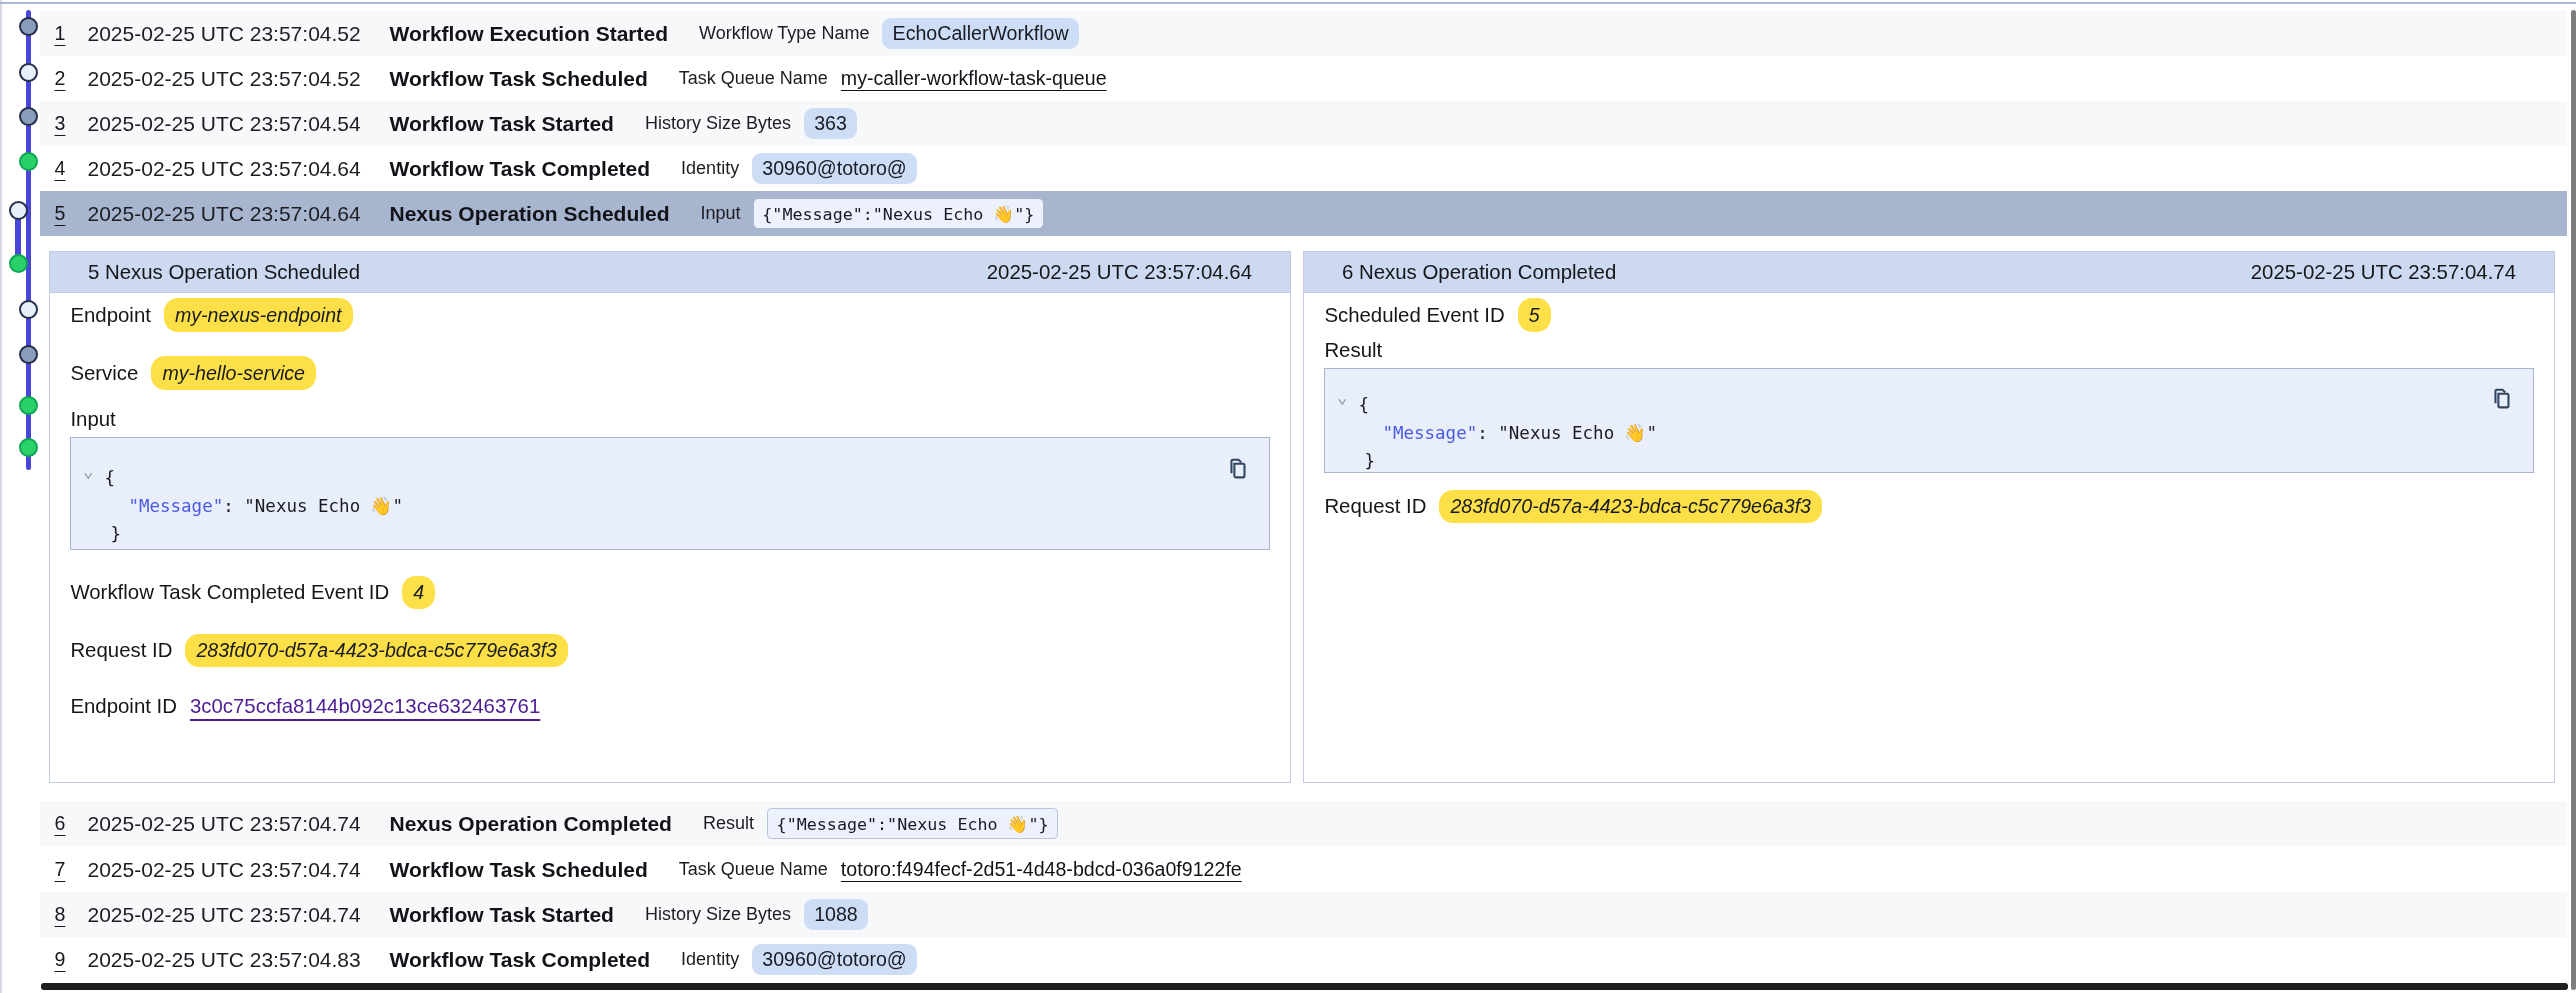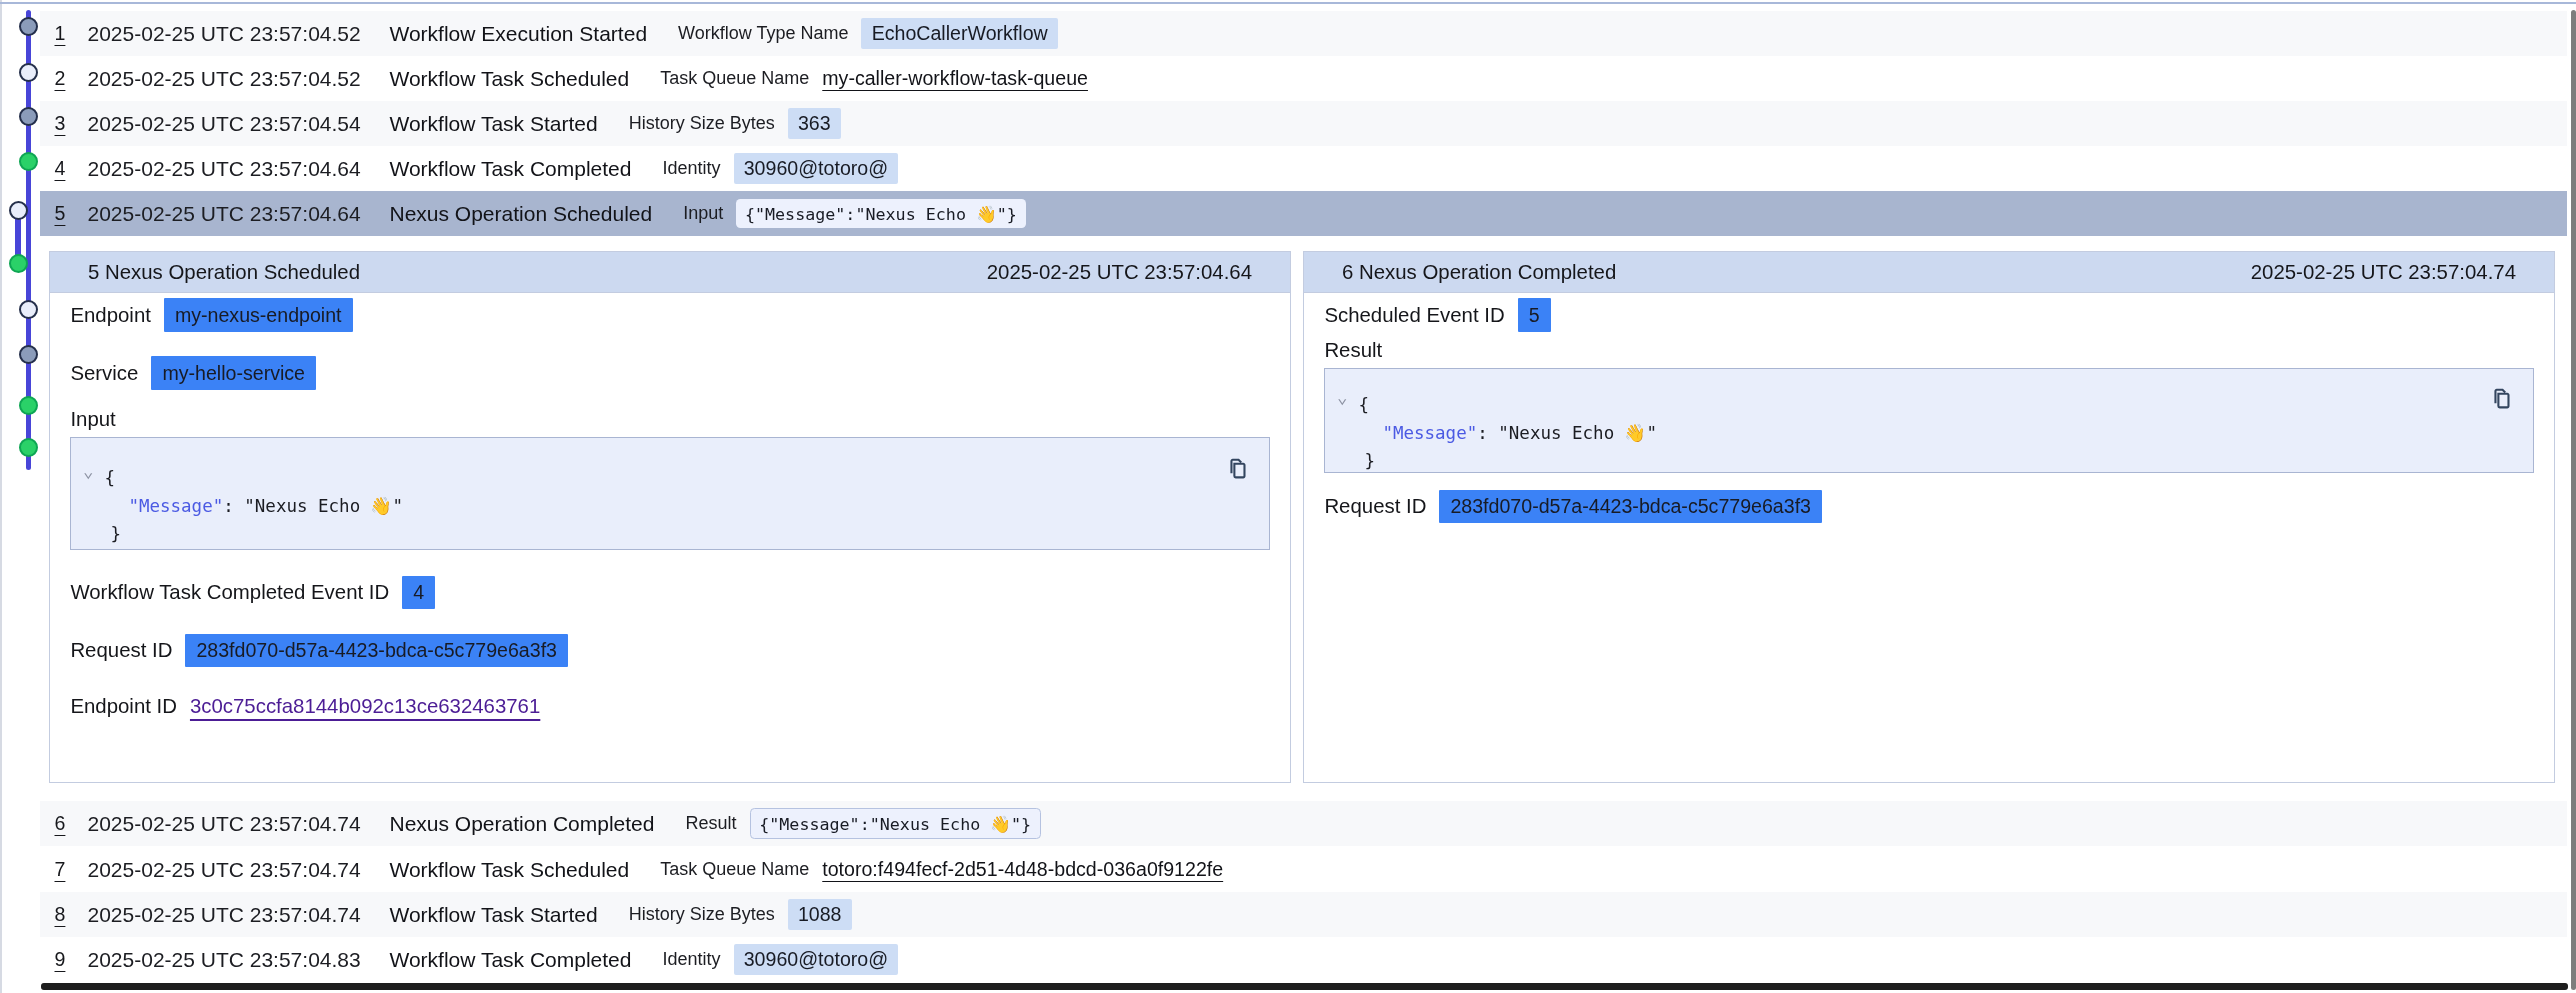--- a/index.html
+++ b/index.html
@@ -19,42 +19,42 @@
   .dot-neutral   { background:#8b9cba; border-color:#25304b; }
   .dot-pending   { background:#e9eefb; border-color:#25304b; }
   .dot-completed { background:#2ad168; border-color:#0ea653; }
 
   
   .row { position:absolute; left:40px; width:2527px; height:45px; display:flex; align-items:center; padding-left:14.5px; }
   .row.stripe   { background:#f7f8fa; }
   .row.selected { background:#a8b5cf; }
   .num  { width:33px; font-size:19.6px; text-decoration:underline; text-underline-offset:5.1px; color:#17181c; flex:none; }
   .time { width:302px; font-size:21px; color:#1c1d22; flex:none; }
-  .name { font-size:21px; font-weight:400; color:#121318; margin-right:31px; white-space:nowrap; }
+  .name { font-size:21px; font-weight:700; color:#121318; margin-right:31px; white-space:nowrap; }
   .key  { font-size:18px; color:#1c1d22; margin-right:13px; white-space:nowrap; }
-  .badge { background:#cdddf5; border-radius:2px; padding:4.4px 10.2px; font-size:19.6px; color:#181b24; white-space:nowrap; }
+  .badge { background:#cdddf5; border-radius:9px; padding:4.4px 10.2px; font-size:19.6px; color:#181b24; white-space:nowrap; }
   .jsonbadge { background:#edf1fd; border-radius:4.4px; padding:4.4px 8.7px; font-size:16.7px;
                font-family:"DejaVu Sans Mono","Liberation Mono",monospace; color:#181b24; white-space:nowrap; }
   .jsonbadge.bordered { border:1.5px solid #b5c2e0; }
   .rlink { font-size:19.6px; color:#121318; text-decoration:underline; text-underline-offset:5.1px; white-space:nowrap; }
 
   
   .card { position:absolute; top:251px; height:532px; background:#ffffff; border:1.5px solid #c3cce0; }
   .card-left  { left:49px;   width:1242px; }
   .card-right { left:1303px; width:1252px; }
   .card-head { height:41px; background:#ccd9f0; border-bottom:1.5px solid #c3cce0; display:flex;
                align-items:center; justify-content:space-between; padding:0 38px; }
   .card-title, .card-time { font-size:20.4px; color:#15161a; white-space:nowrap; }
   .card-body { padding:0 20.4px; }
   .field { height:32px; display:flex; align-items:center; margin-top:26px; }
   .field.first { margin-top:6px; }
   .flabel { font-size:20.4px; color:#15161a; margin-right:13px; white-space:nowrap; }
   .label-row { height:25px; display:flex; align-items:center; margin-top:17.5px; }
   .label-row.tight { margin-top:7.3px; }
-  .cbadge { background:#3b82f6; border-radius:1px; padding:5.1px 11px; font-size:19.6px; color:#181b24; white-space:nowrap; }
+  .cbadge { background:#fde047; border-radius:14px; padding:5.1px 11px; font-size:19.6px; color:#181b24; white-space:nowrap;font-style:italic; }
   .clink  { font-size:20.4px; color:#4c1d95; text-decoration:underline; text-underline-offset:5.8px; white-space:nowrap; }
 
   .codeblock { position:relative; margin-top:5.8px; background:#e9eefb; border:1.5px solid #a9b5d2;
                font-family:"DejaVu Sans Mono","Liberation Mono",monospace; font-size:17.5px; color:#1b1c22;
                padding-top:26px; }
   .codeblock.h-left  { height:113px; }
   .codeblock.h-right { height:105px; padding-top:22px; }
   .cl { line-height:28px; padding-left:33px; white-space:pre; }
   .cl.indent { padding-left:57px; }
   .cl.close  { padding-left:39px; }

